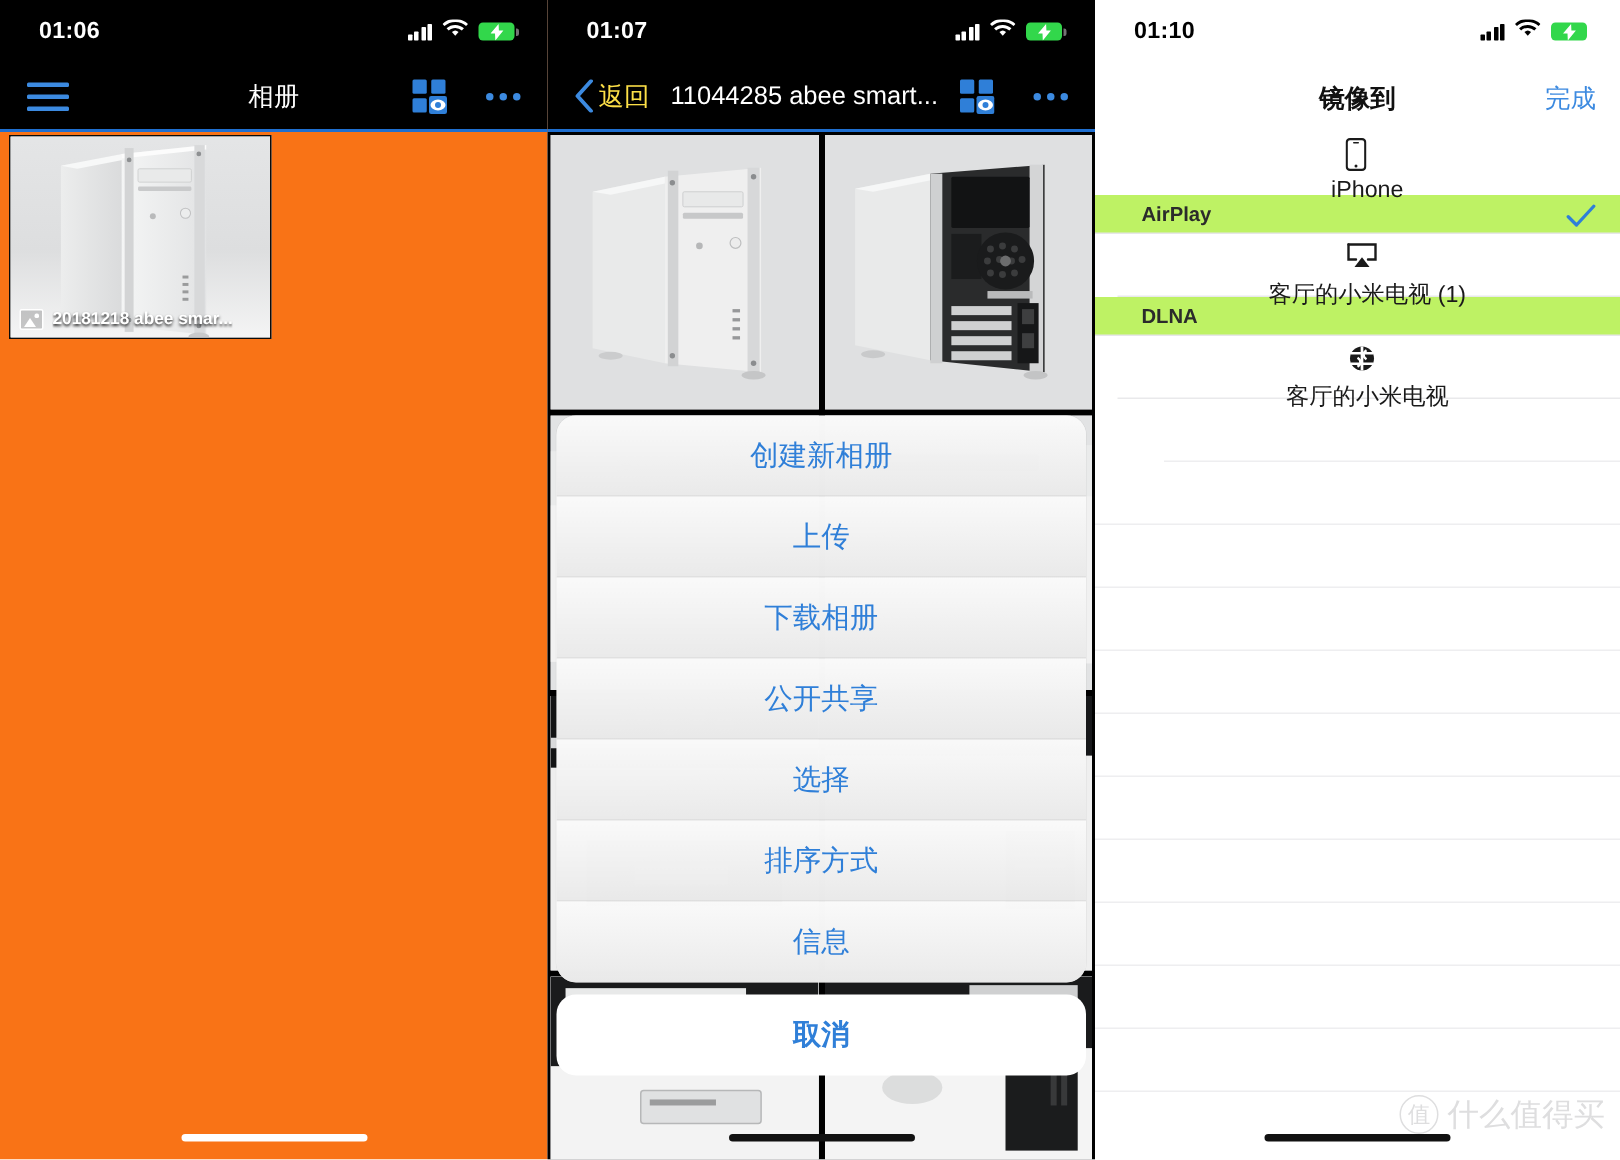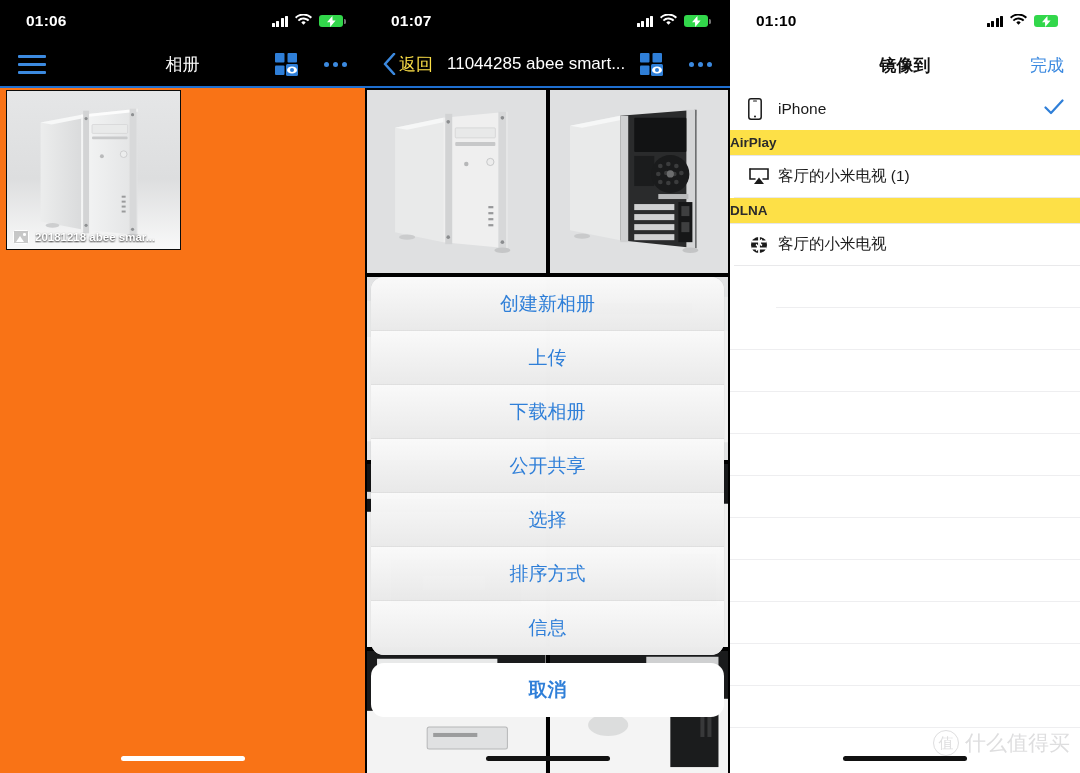--- a/index.html
+++ b/index.html
@@ -74,21 +74,21 @@
   .grid-eye { width: 24px; height: 24px; display: block; }
   .dots { display: flex; gap: 4px; align-items: center; cursor: pointer; }
   .dots i { width: 5px; height: 5px; border-radius: 50%; background: #3c8ae0; display: block; }
   .back-btn { display: flex; align-items: center; gap: 3px; cursor: pointer; }
   .chev { width: 13px; height: 22px; display: block; }
   .back-label { font-size: 17px; color: #fde047; }
 
   
   .album-area { padding: 4px 0 0 6px; }
   .album-card {
-    position: relative; width: 175px; height: 160px;
+    position: relative; width: 175px; height: 136px;
     background: #dcdcdc; overflow: hidden;
     border: 1px solid #0b0b0b;
   }
   .album-caption {
     position: absolute; left: 0; right: 0; bottom: 0;
     height: 24px; display: flex; align-items: center; gap: 6px;
     padding: 0 6px;
     color: #ffffff; font-size: 11.5px; font-weight: bold;
     text-shadow: 0 1px 2px rgba(0,0,0,0.85);
   }
@@ -154,29 +154,30 @@
     position: absolute; left: 0; right: 0; text-align: center;
     font-size: 17px; font-weight: bold; color: #111111;
   }
   .done-btn { margin-left: auto; font-size: 17px; color: #3c8ae0; cursor: pointer; }
 
   .list3 { background: #ffffff; }
   .row3 {
     height: 42px; display: flex; align-items: center;
     padding-left: 14px; padding-right: 16px;
     border-bottom: 1px solid #e9e9eb;
-    margin-left: 4px;
+    margin-left: 15px;
+    flex-direction: column;
   }
   .row3.device { border-bottom: none; }
   .row3-icon { width: 30px; flex: 0 0 30px; display: flex; align-items: center; justify-content: flex-start; }
   .row3-label { font-size: 15.5px; color: #1a1a1a; }
   .row3-check { margin-left: auto; color: #2f7fd8; }
   .section3 {
-    height: 26px; background: #fde047; display: flex; align-items: center;
-    padding-left: 0; font-size: 13.5px; font-weight: bold; color: #2b2b2b;
+    height: 26px; background: #bef264; display: flex; align-items: center;
+    padding-left: 31px; font-size: 13.5px; font-weight: bold; color: #2b2b2b;
     border-bottom: 1px solid #e6e6e8;
   }
   .sep-row { height: 42px; border-bottom: 1px solid #eeeef0; }
   .sep-row.indented { margin-left: 46px; }
 
   
   .home-ind {
     position: absolute; bottom: 12px; left: 50%; transform: translateX(-50%);
     width: 124px; height: 5px; border-radius: 3px; background: #ffffff;
     z-index: 20;

